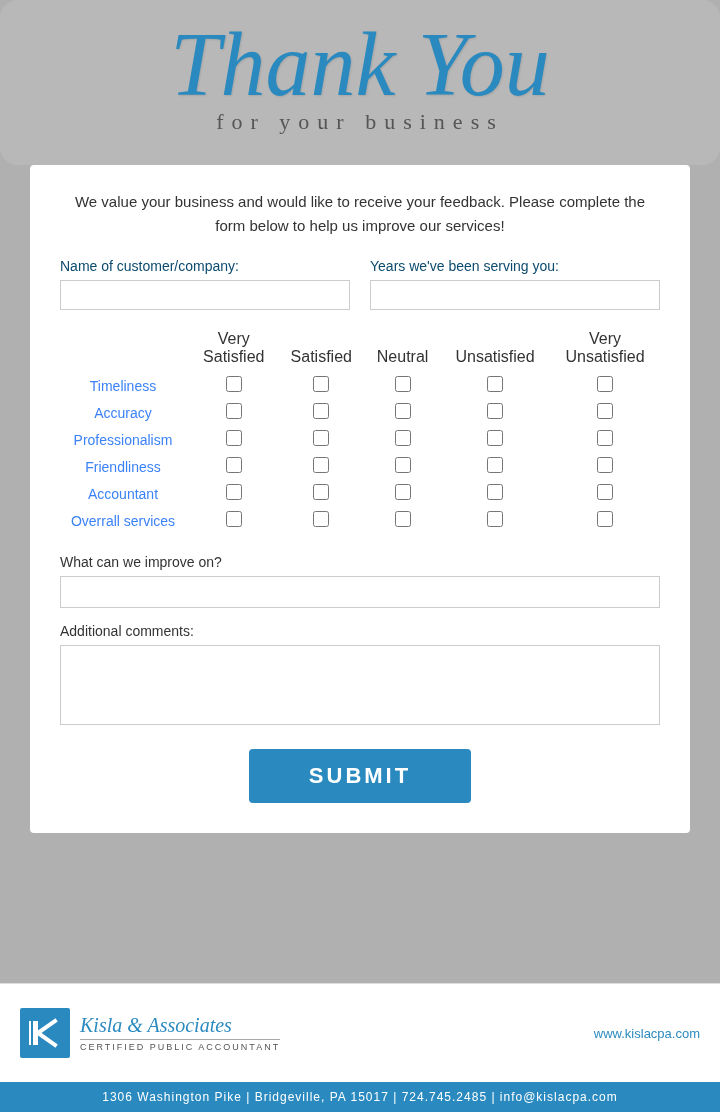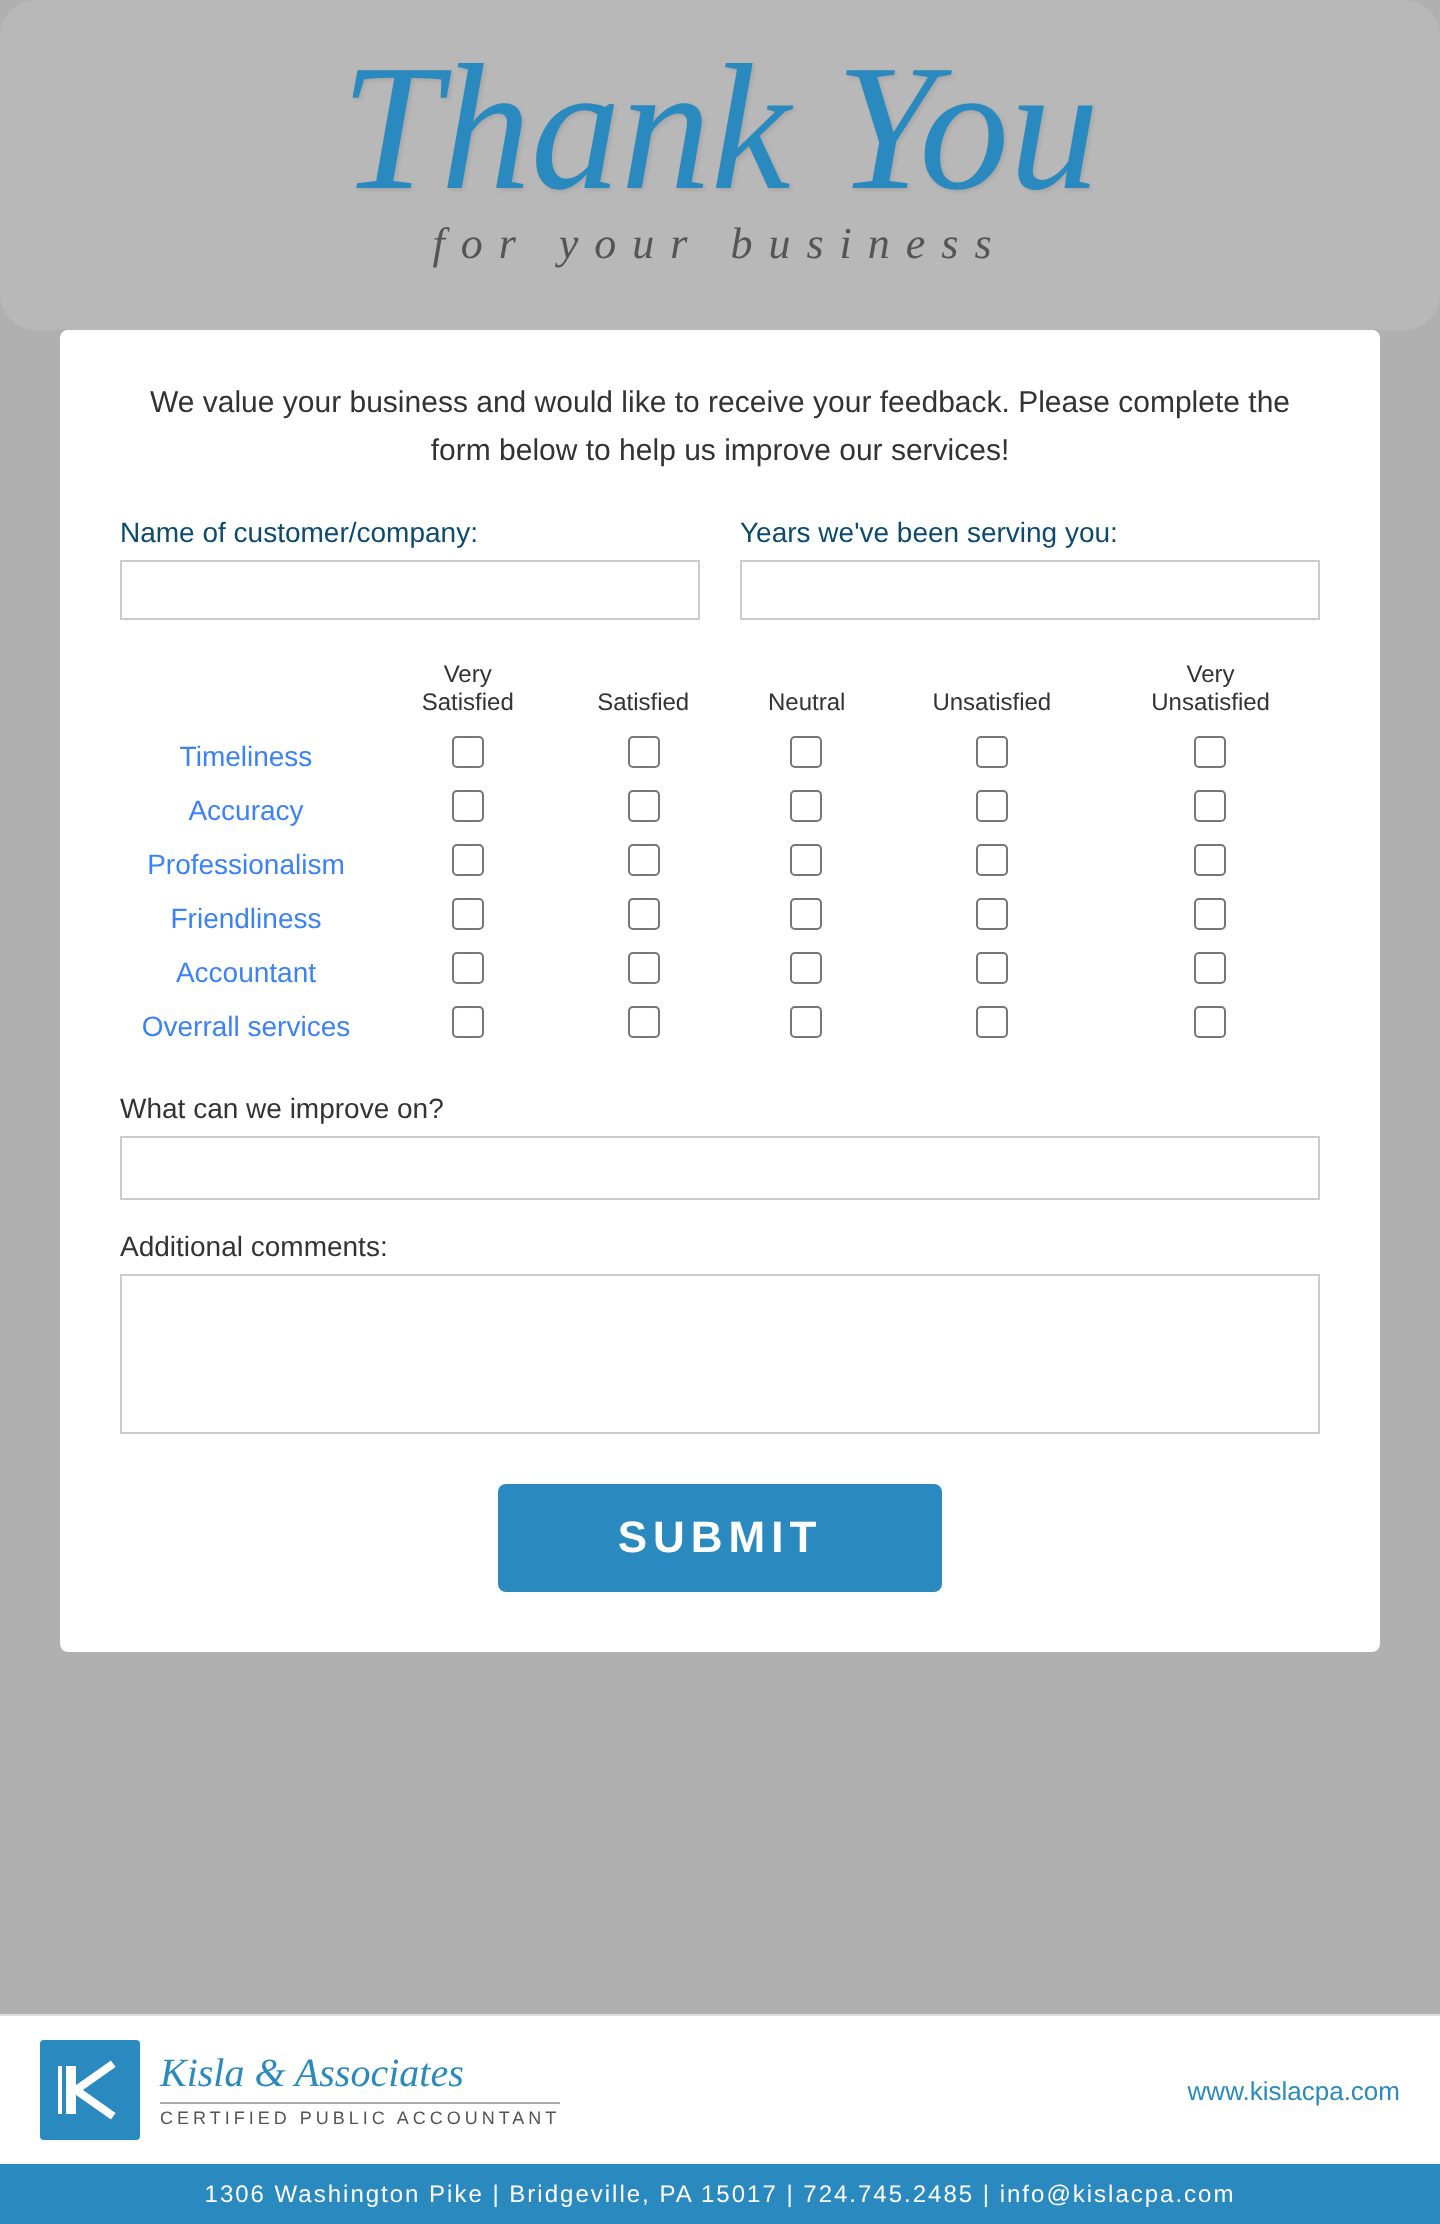--- a/index.html
+++ b/index.html
@@ -31,21 +31,20 @@
       margin-top: 5px;
     }
 
     .for-your-business {
       font-family: 'Palatino Linotype', Palatino, serif;
       font-size: 22px;
       letter-spacing: 8px;
       color: #555;
       margin-top: -5px;
       margin-bottom: 10px;
-      font-style: italic;
     }
 
     .form-card {
       background: white;
       width: 660px;
       margin: 0 auto 20px;
       padding: 25px 30px 30px;
       border-radius: 4px;
     }
 
@@ -86,21 +85,21 @@
     .rating-section {
       margin-bottom: 20px;
     }
 
     .rating-table {
       width: 100%;
       border-collapse: collapse;
     }
 
     .rating-table th {
-      font-size: 12px;
+      font-size: 16px;
       color: #333;
       text-align: center;
       font-weight: normal;
       padding: 0 4px 6px;
       font-family: Arial, sans-serif;
       vertical-align: bottom;
     }
 
     .rating-table th.row-header {
       text-align: left;
@@ -182,21 +181,21 @@
       font-weight: bold;
       font-family: Arial, sans-serif;
       letter-spacing: 3px;
       cursor: pointer;
       border-radius: 4px;
     }
 
     .footer {
       width: 100%;
       background-color: white;
-      padding: 12px 20px;
+      padding: 24px 20px;
       display: flex;
       align-items: center;
       justify-content: space-between;
       border-top: 1px solid #ddd;
       margin-top: auto;
     }
 
     .footer-logo {
       display: flex;
       align-items: center;

